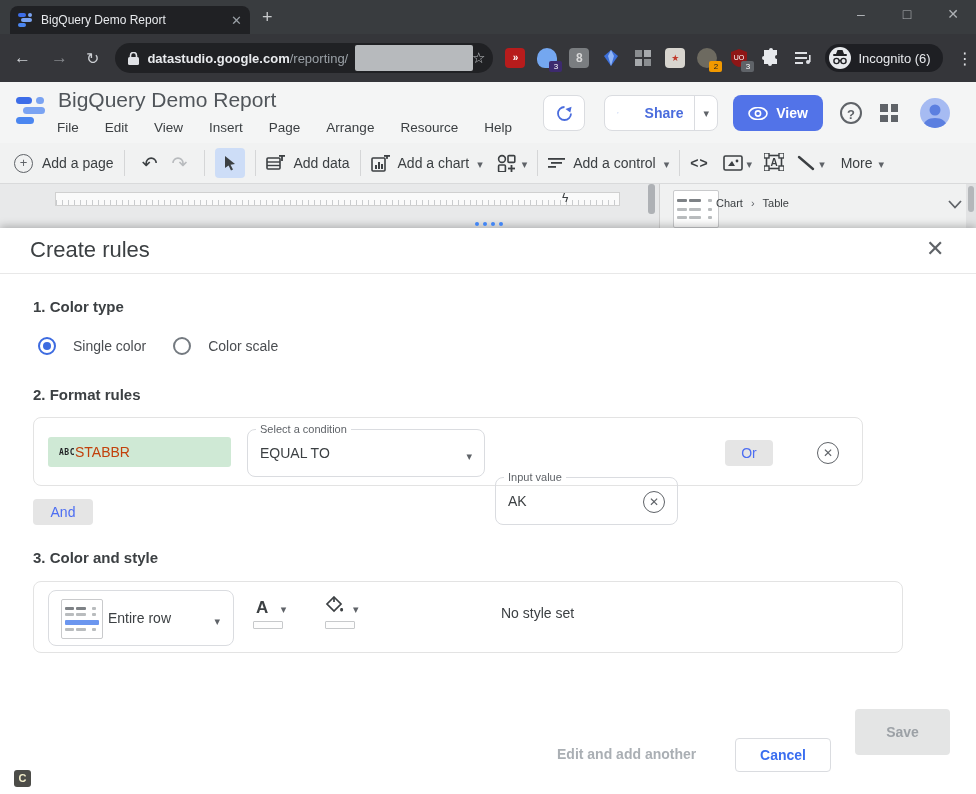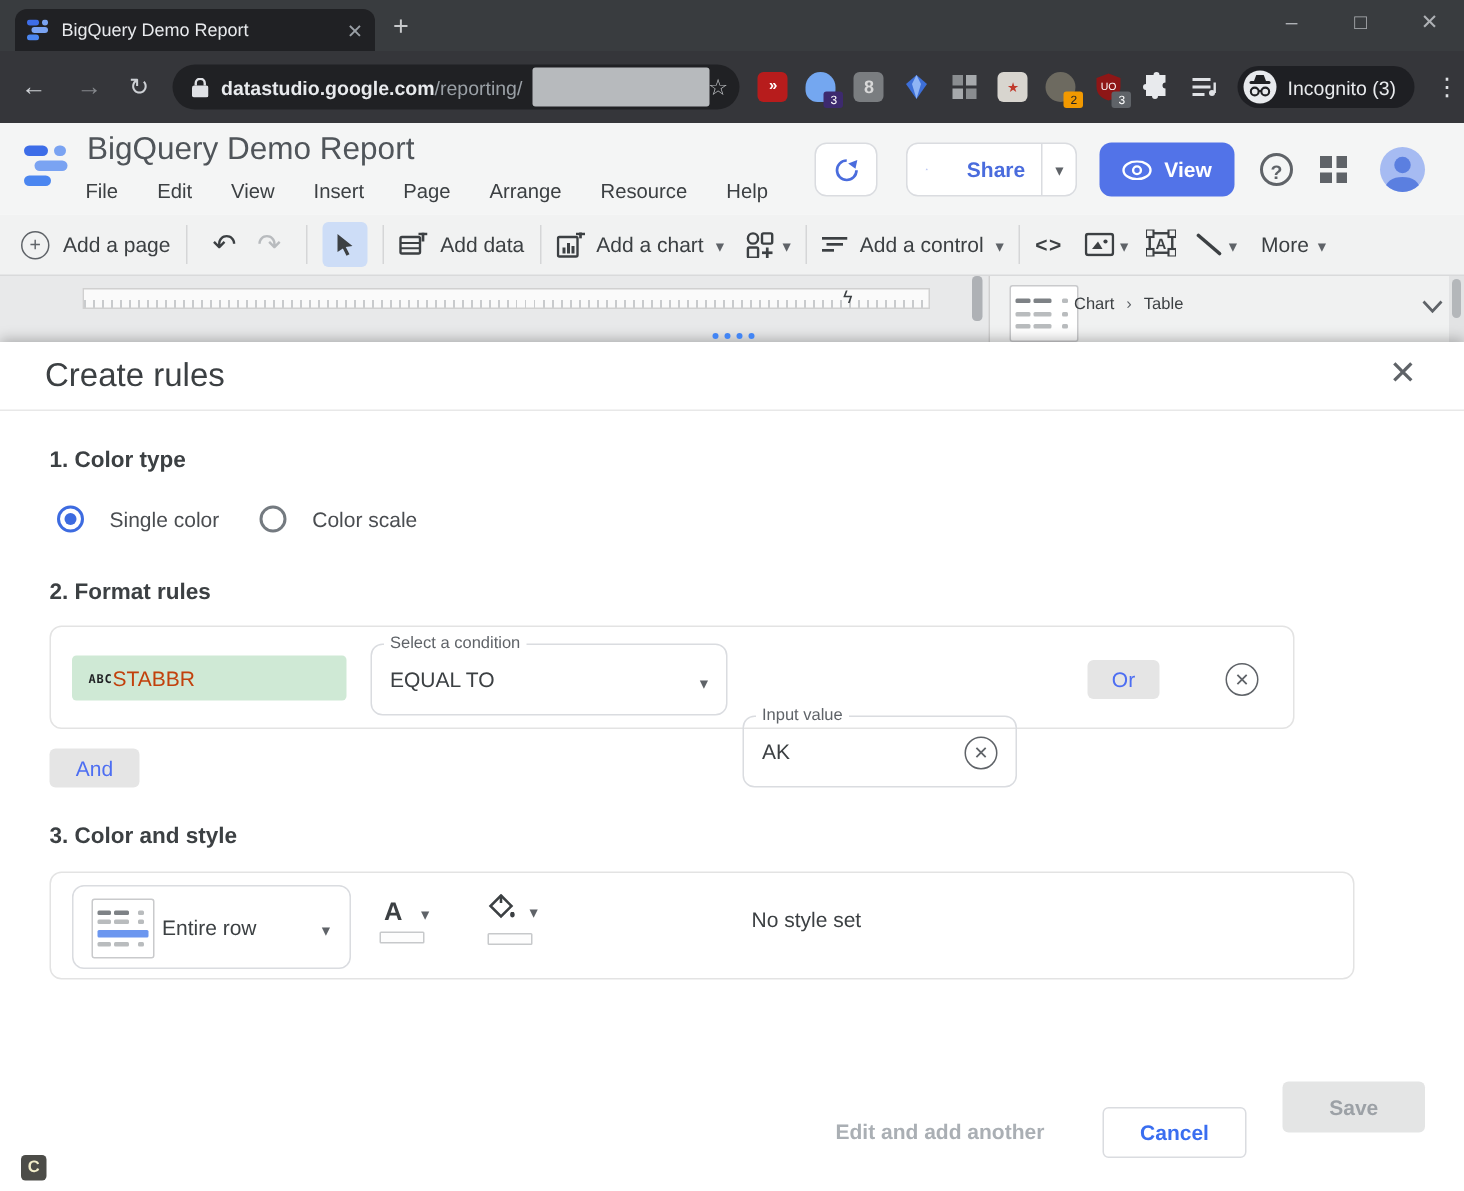--- a/index.html
+++ b/index.html
@@ -144,21 +144,21 @@
           <rect x="16" y="7" width="1.6" height="7" fill="#dfe1e5"></rect>
         </svg></span>
     <span class="incog">
       <span class="incog-ic"><svg width="22" height="22" viewBox="0 0 22 22">
             <rect x="4" y="7" width="14" height="2" rx="1" fill="#202124"></rect>
             <path d="M7 7 l1.5-4 h5 L15 7" fill="#202124"></path>
             <circle cx="7.5" cy="14" r="2.6" fill="none" stroke="#202124" stroke-width="1.4"></circle>
             <circle cx="14.5" cy="14" r="2.6" fill="none" stroke="#202124" stroke-width="1.4"></circle>
             <rect x="10" y="13" width="2" height="1.4" fill="#202124"></rect>
           </svg></span>
-      <span>Incognito (3)</span>
+      <span>Incognito (6)</span>
     </span>
     <span style="color:#dfe1e5;font-size:16px;margin-left:14px">⋮</span>
   </div>
 
   <div class="abs appheader">
     <svg class="abs" style="left:16px;top:14px" width="34" height="30" viewBox="0 0 34 30">
       <rect x="0" y="1" width="16" height="7" rx="3.5" fill="#3d6de8"></rect>
         <rect x="20" y="1" width="8" height="7" rx="3.5" fill="#7aa3f2"></rect>
       <rect x="7" y="11" width="22" height="7" rx="3.5" fill="#7aa3f2"></rect>
       <rect x="0" y="21" width="18" height="7" rx="3.5" fill="#4b86f0"></rect>
@@ -416,18 +416,18 @@
             <path d="M17.5 12 c1.3 2 .4 3.6-.9 3.6 s-2.2-1.6-.9-3.6 Z" fill="#3c4043"></path>
           </svg>
         <span class="caret" style="position:absolute;left:28px;top:3px"></span>
         <div class="underbar" style="width:28px;margin-top:2px"></div>
       </div>
       <span class="abs" style="left:467px;top:23px;font-size:14px;color:#3c4043">No style set</span>
     </div>
 
     <div class="abs ghostbtn" style="left:557px;top:518px">Edit and add another</div>
     <div class="abs btn cancel" style="left:735px;top:510px;width:96px;height:34px">Cancel</div>
-    <div class="abs btn save" style="left:855px;top:493px;width:95px;height:34px">Save</div>
+    <div class="abs btn save" style="left:855px;top:481px;width:95px;height:46px">Save</div>
 
     <div class="abs cbadge" style="left:14px;top:542px">C</div>
   </div>
 
 </div>
 
 </body></html>

